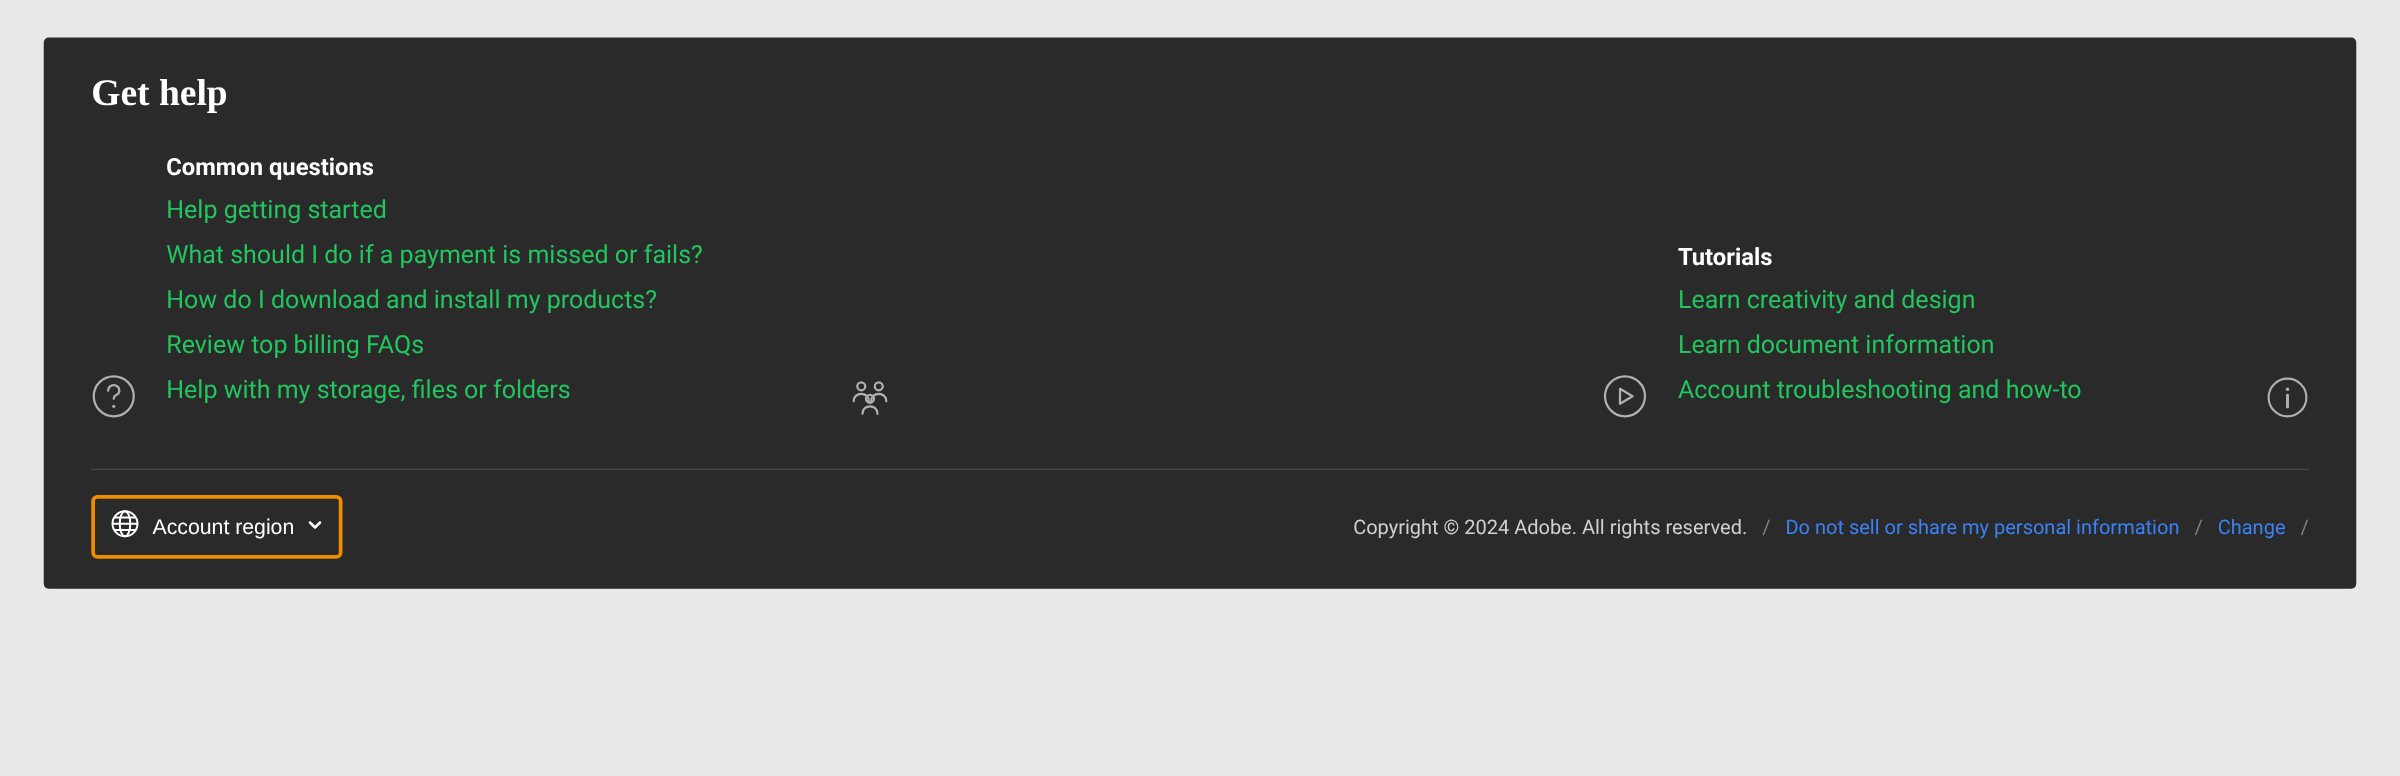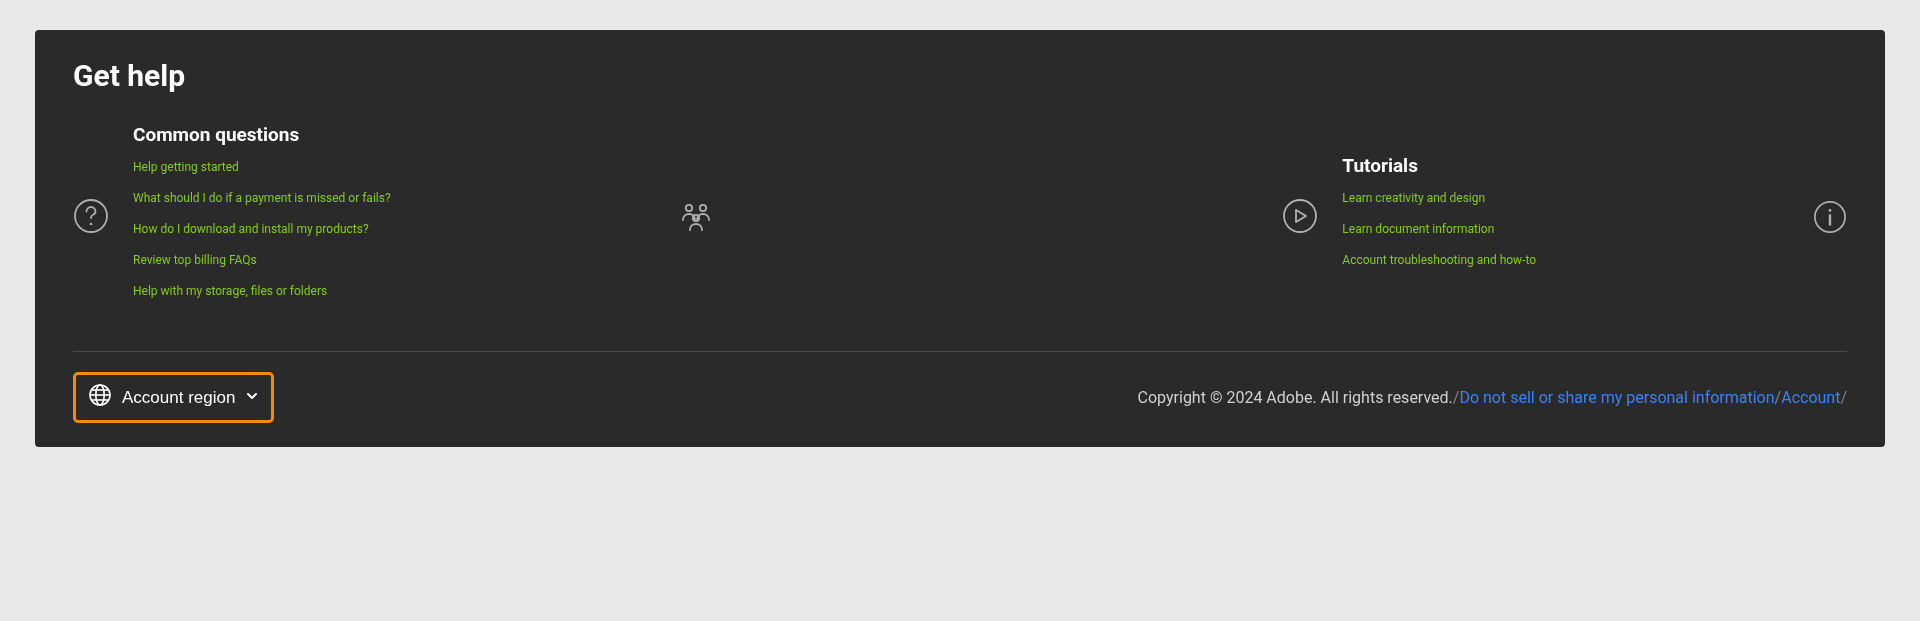--- a/index.html
+++ b/index.html
@@ -18,30 +18,31 @@
       padding: 0;
       width: 100%;
     }
     .header {
       padding: 28px 38px 30px 38px;
     }
     .header h1 {
       color: #ffffff;
       font-size: 30px;
       font-weight: 700;
+      font-family: Liberation Serif, serif;
     }
     .columns {
       display: flex;
       padding: 0 38px 40px 38px;
       gap: 40px;
     }
     .col {
       flex: 1;
       display: flex;
-      align-items: center;
+      align-items: flex-end;
       gap: 24px;
     }
     .col-icon {
       flex-shrink: 0;
       width: 36px;
       height: 36px;
       display: flex;
       align-items: center;
       justify-content: center;
       color: #b0b0b0;
@@ -56,23 +57,23 @@
       font-weight: 700;
       margin-bottom: 10px;
     }
     .link-list {
       list-style: none;
     }
     .link-list li {
       margin-bottom: 12px;
     }
     .link-list a {
-      color: #84cc16;
+      color: #22c55e;
       text-decoration: none;
-      font-size: 12px;
+      font-size: 20px;
     }
     .col-end-icon {
       flex-shrink: 0;
       width: 34px;
       height: 34px;
       display: flex;
       align-items: center;
       justify-content: center;
       color: #b0b0b0;
     }
@@ -100,20 +101,21 @@
       font-size: 17px;
     }
     .region-btn svg {
       flex-shrink: 0;
     }
     .legal {
       color: #d0d0d0;
       font-size: 16px;
       display: flex;
       align-items: center;
+      gap: 12px;
       flex-wrap: wrap;
     }
     .legal a {
       color: #3b82f6;
       text-decoration: none;
     }
     .sep {
       color: #808080;
     }
   </style>
@@ -208,18 +210,18 @@
           <path d="M3 5l4 4 4-4" stroke-linecap="round" stroke-linejoin="round"></path>
         </svg>
       </span>
     </button>
 
     <div class="legal">
       <span>Copyright © 2024 Adobe. All rights reserved.</span>
       <span class="sep">/</span>
       <a href="#">Do not sell or share my personal information</a>
       <span class="sep">/</span>
-      <a href="#">Account</a>
+      <a href="#">Change</a>
       <span class="sep">/</span>
     </div>
   </div>
 
 </div>
 
 </body></html>

